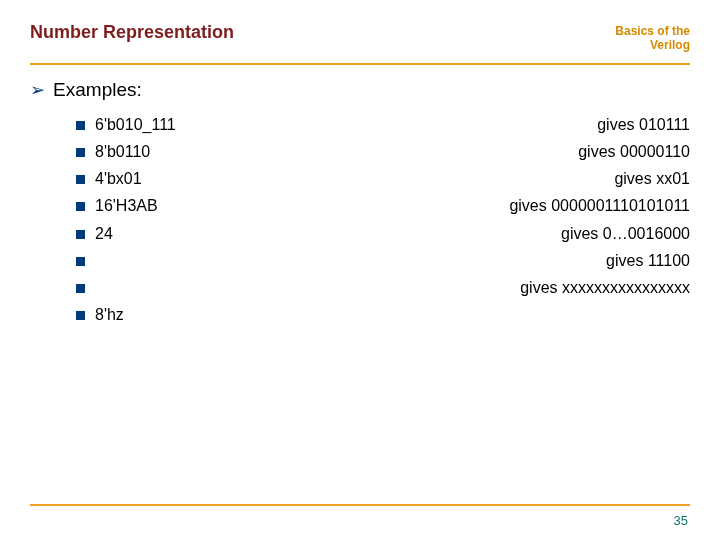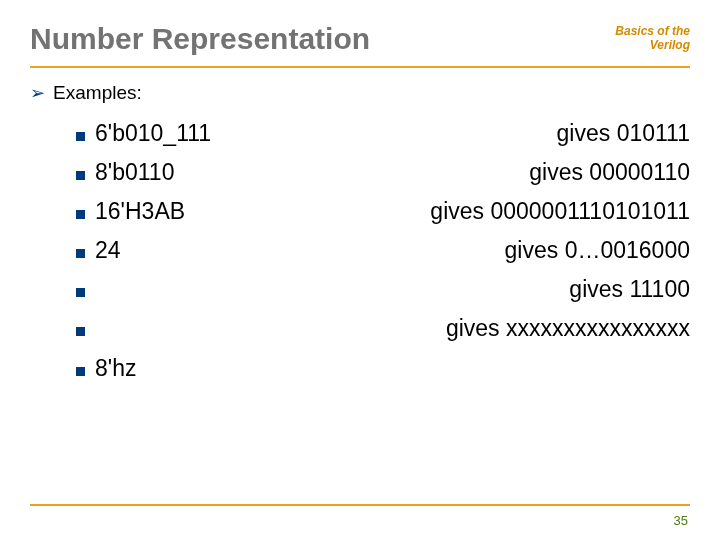--- a/index.html
+++ b/index.html
@@ -11,34 +11,33 @@
     position: relative;
     overflow: hidden;
   }
   .header {
     display: flex;
     justify-content: space-between;
     align-items: flex-start;
     padding: 22px 30px 6px 30px;
   }
   .title {
-    font-size: 30px;
+    font-size: 18px;
     font-weight: bold;
-    color: #737373;
+    color: #7f1d1d;
     font-family: Verdana, Arial, sans-serif;
   }
   .breadcrumb {
     text-align: right;
     color: #d68a00;
     font-weight: bold;
     font-size: 12px;
     font-family: "Comic Sans MS", cursive, sans-serif;
     line-height: 1.2;
     padding-top: 2px;
-    font-style: italic;
   }
   .rule-top {
     margin: 4px 30px 0 30px;
     height: 2px;
     background: #f0a020;
   }
   .content {
     padding: 14px 30px 0 30px;
     font-family: Verdana, Arial, sans-serif;
     color: #000;
@@ -54,21 +53,21 @@
     color: #003a7a;
     font-size: 18px;
     line-height: 1;
   }
   .example-list {
     padding-left: 46px;
   }
   .example-row {
     display: flex;
     align-items: baseline;
-    font-size: 23px;
+    font-size: 16px;
     line-height: 1.7;
   }
   .sq-bullet {
     width: 9px;
     height: 9px;
     background: #003a7a;
     display: inline-block;
     margin-right: 10px;
     margin-top: 8px;
     flex-shrink: 0;
@@ -87,21 +86,21 @@
     right: 30px;
     bottom: 34px;
     height: 2px;
     background: #f0a020;
   }
   .page-number {
     position: absolute;
     right: 32px;
     bottom: 12px;
     font-size: 13px;
-    color: #4d7c0f;
+    color: #0f766e;
     font-family: Arial, sans-serif;
   }
 </style>
 </head>
 <body>
 
 <div class="header">
   <div class="title">Number Representation</div>
   <div class="breadcrumb">
     <div>Basics of the</div>
@@ -123,20 +122,25 @@
       <span class="col-left">6'b010_111</span>
       <span class="col-right">gives 010111</span>
     </div>
     <div class="example-row">
       <span class="sq-bullet"></span>
       <span class="col-left">8'b0110</span>
       <span class="col-right">gives 00000110</span>
     </div>
     <div class="example-row">
       <span class="sq-bullet"></span>
+      <span class="col-left">4'bx01</span>
+      <span class="col-right">gives xx01</span>
+    </div>
+    <div class="example-row">
+      <span class="sq-bullet"></span>
       <span class="col-left">16'H3AB</span>
       <span class="col-right">gives 0000001110101011</span>
     </div>
     <div class="example-row">
       <span class="sq-bullet"></span>
       <span class="col-left">24</span>
       <span class="col-right">gives 0…0016000</span>
     </div>
     <div class="example-row">
       <span class="sq-bullet"></span>

